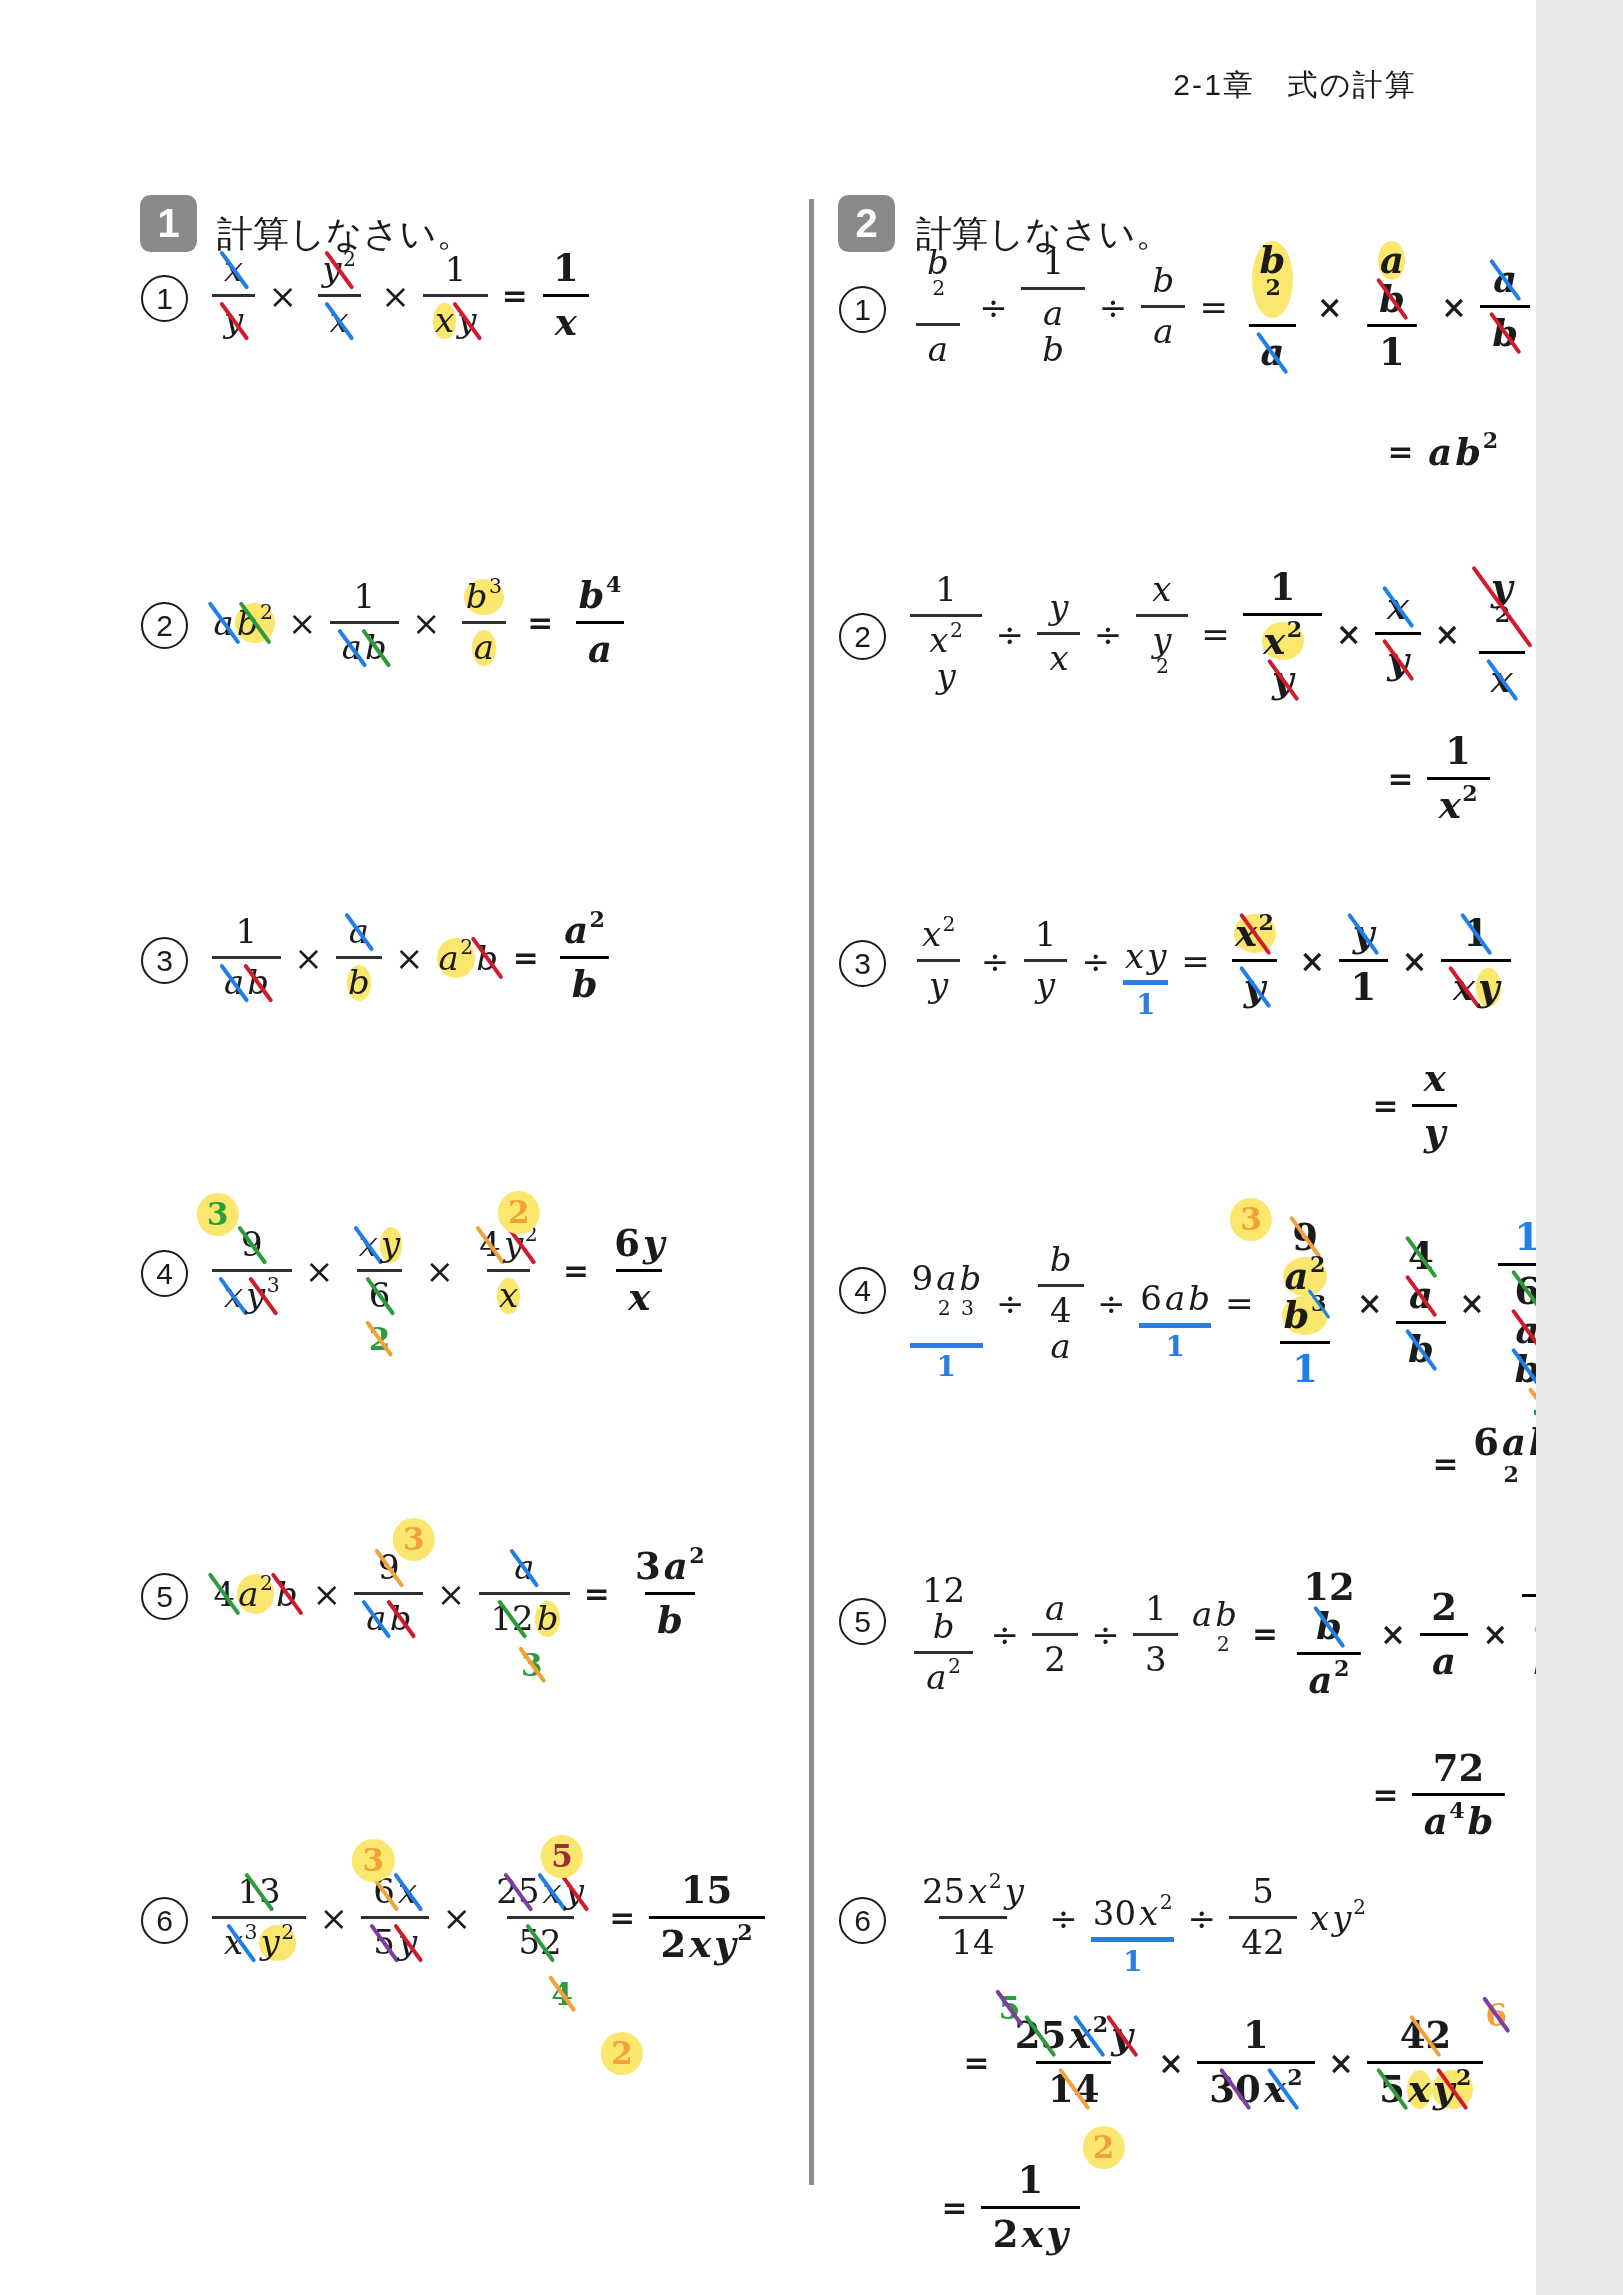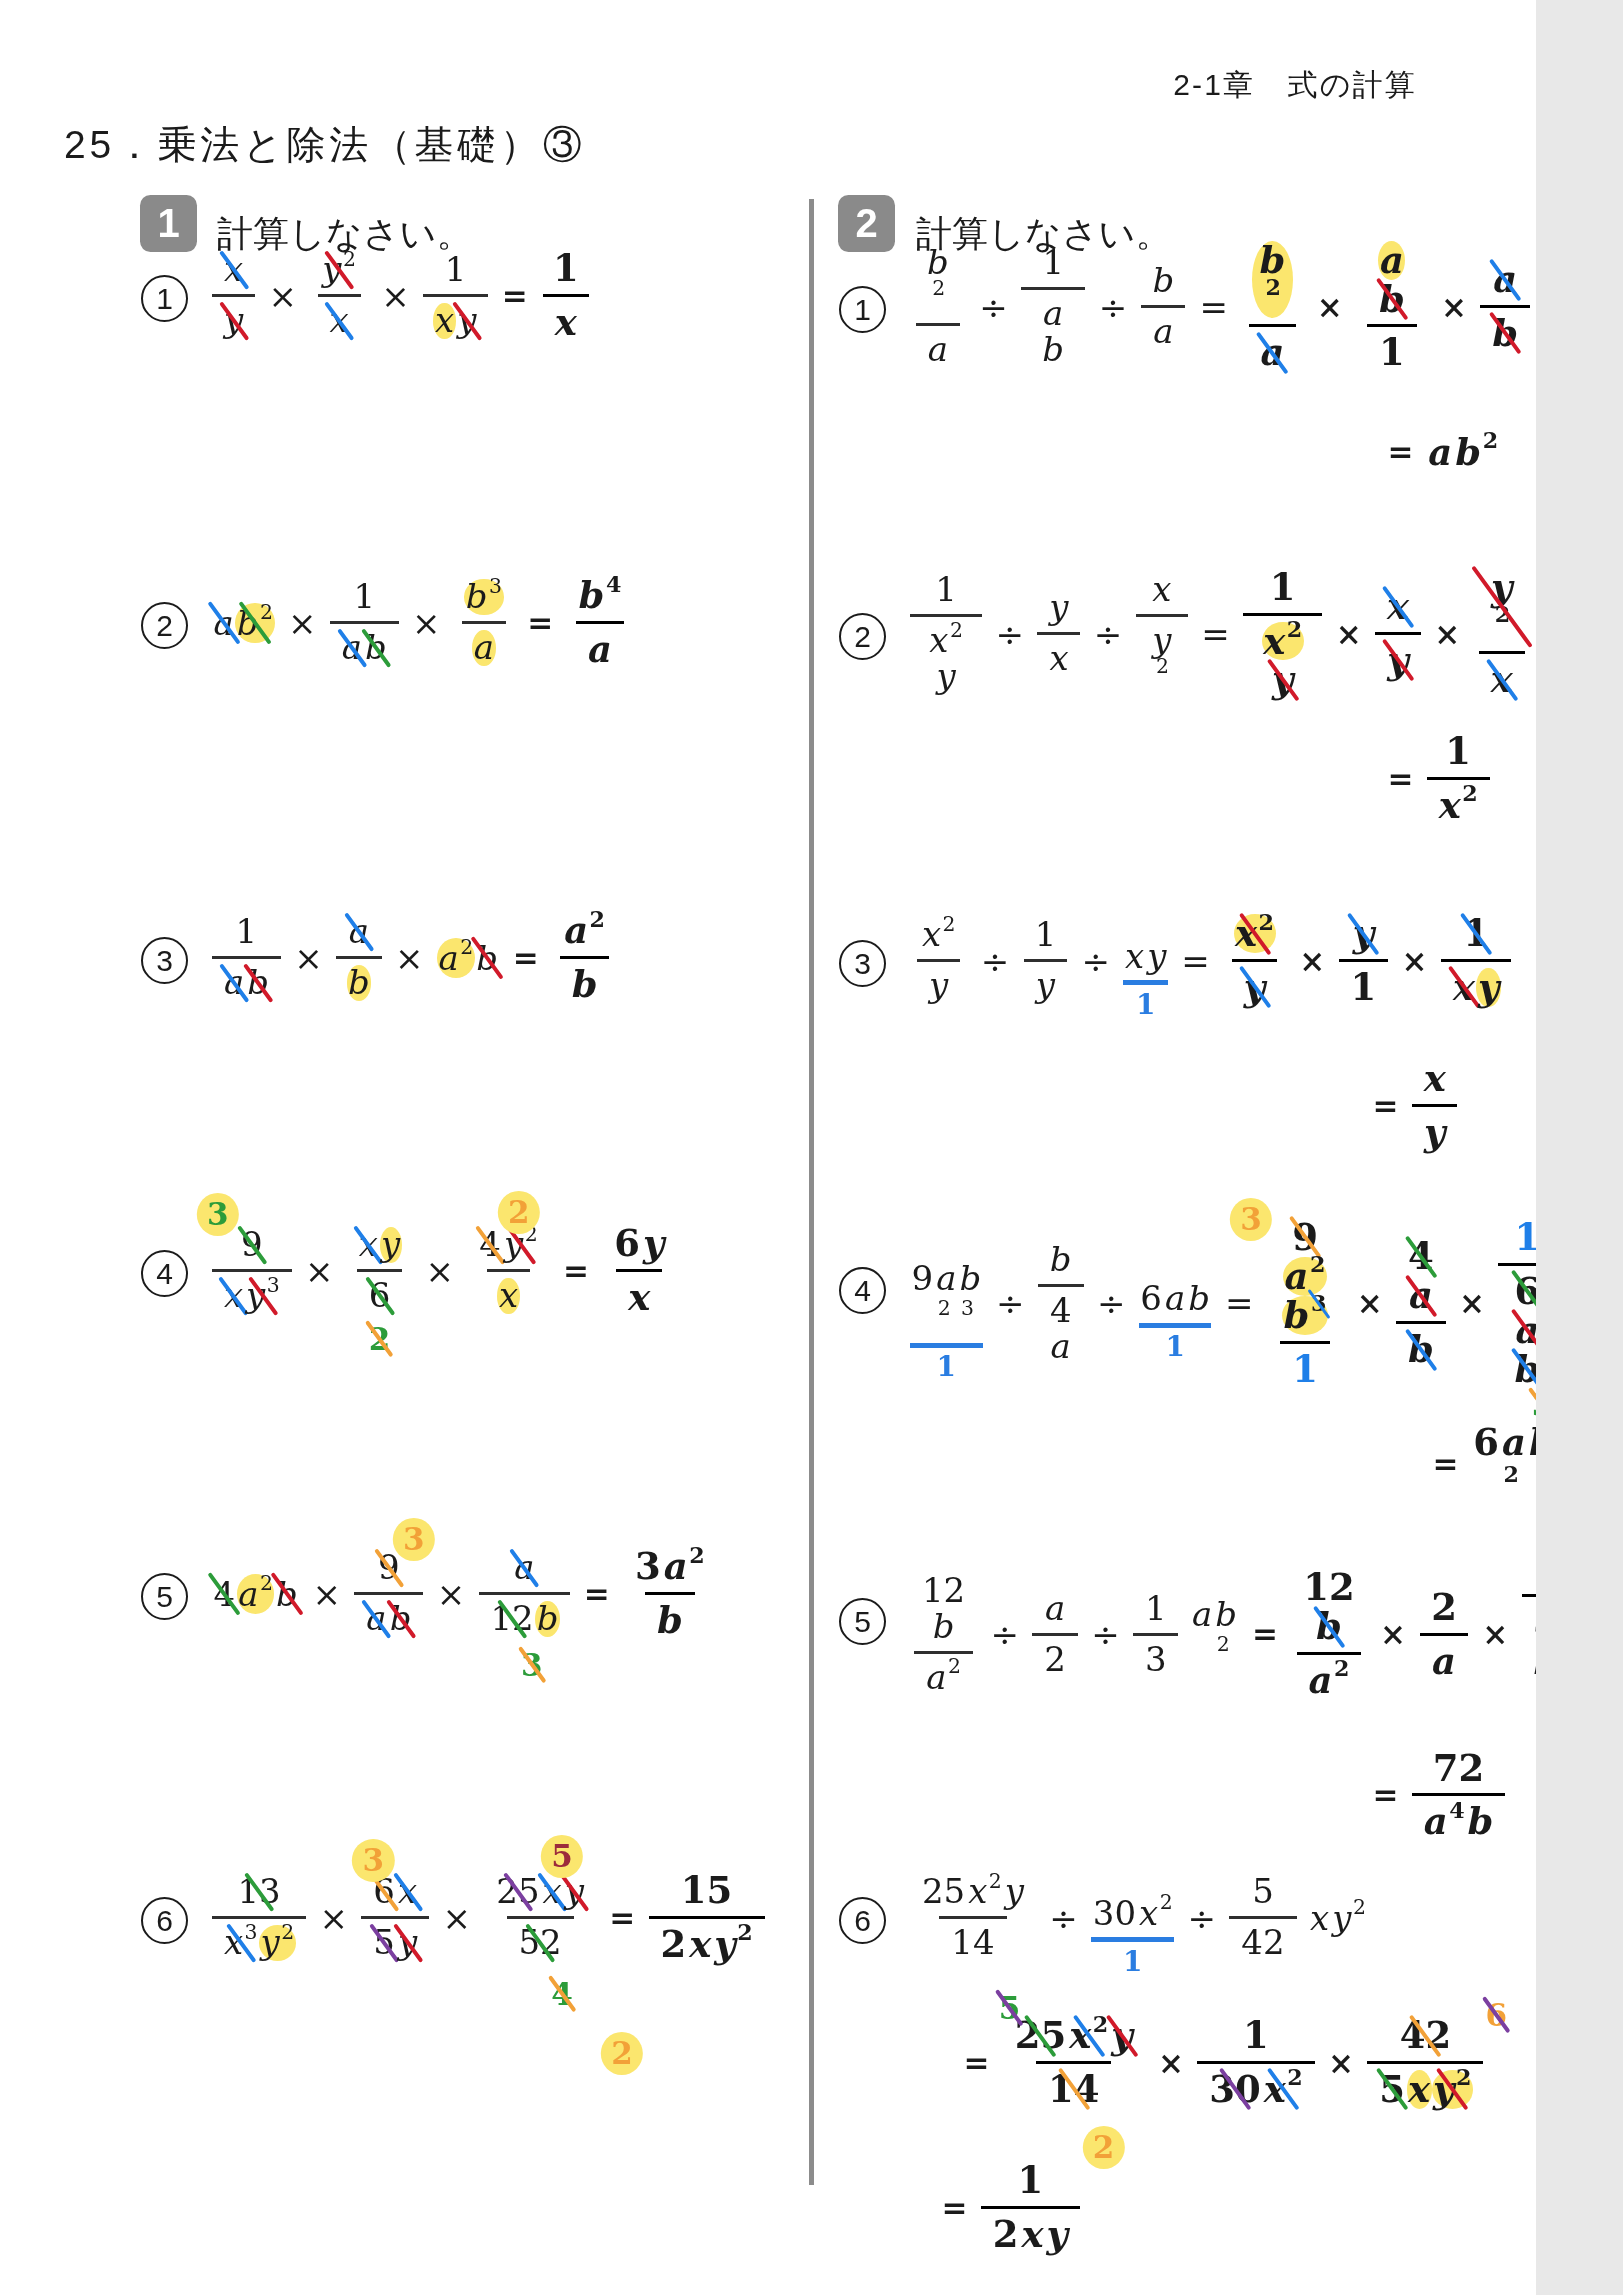--- a/index.html
+++ b/index.html
@@ -74,21 +74,20 @@
   .col1 .problem.p5{top:1521px;} .col1 .problem.p6{top:1845px;}
   .col2 .problem.p1{top:234px;}  .col2 .problem.p2{top:561px;}
   .col2 .problem.p3{top:888px;} .col2 .problem.p4{top:1215px;}
   .col2 .problem.p5{top:1546px;} .col2 .problem.p6{top:1845px;}
 </style>
 </head>
 <body>
 
 <div id="page">
   <div class="chapter">2-1章　式の計算</div>
-  <div class="pagetitle">25．乗法と除法（基礎）③</div>
 
   <div class="badge b1">1</div>
   <div class="instr i1">計算しなさい。</div>
 
   <div class="badge b2">2</div>
   <div class="instr i2">計算しなさい。</div>
 
   <div class="divider"></div>
 
   <div class="col1">

